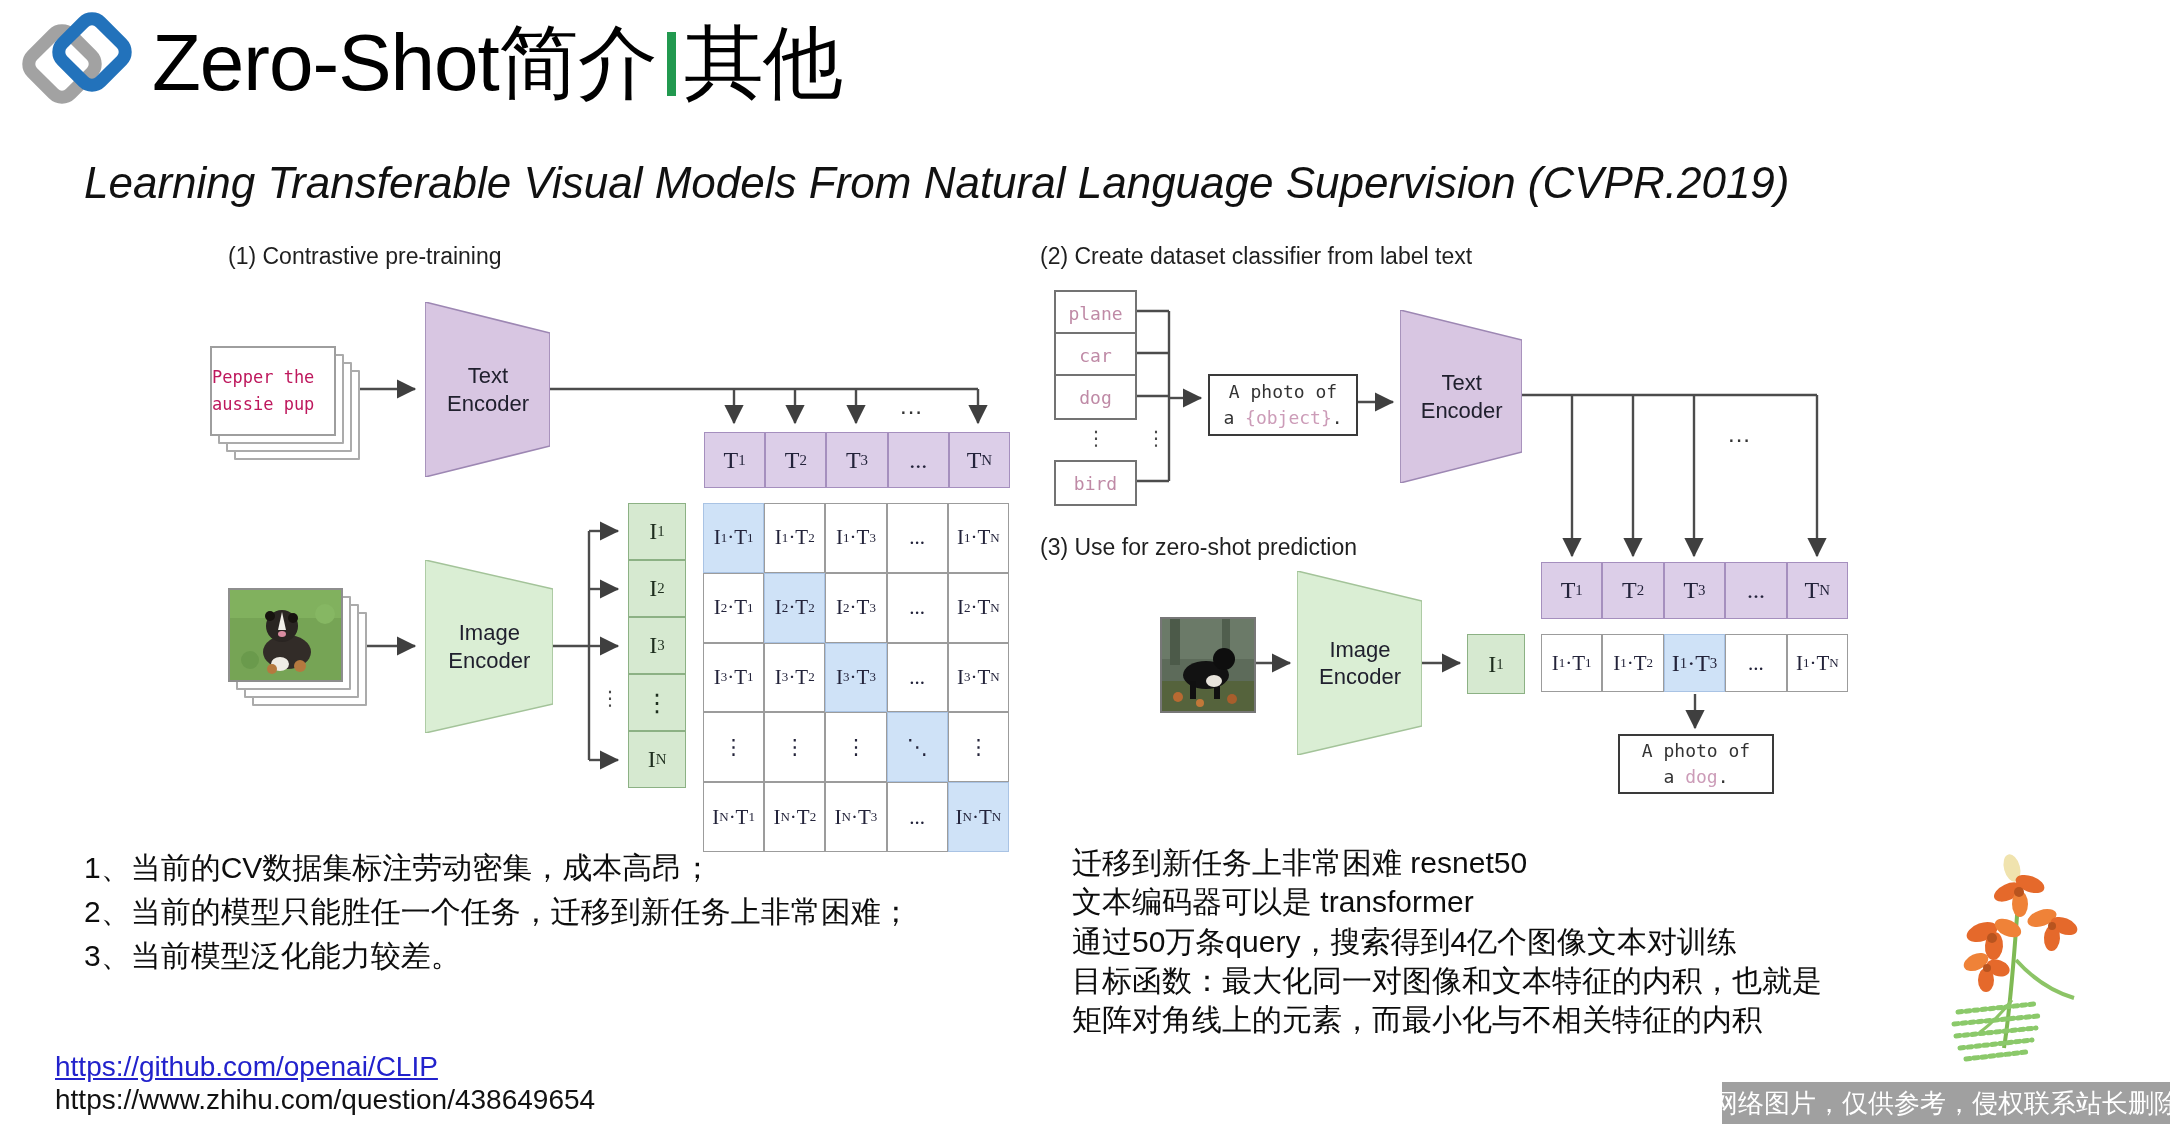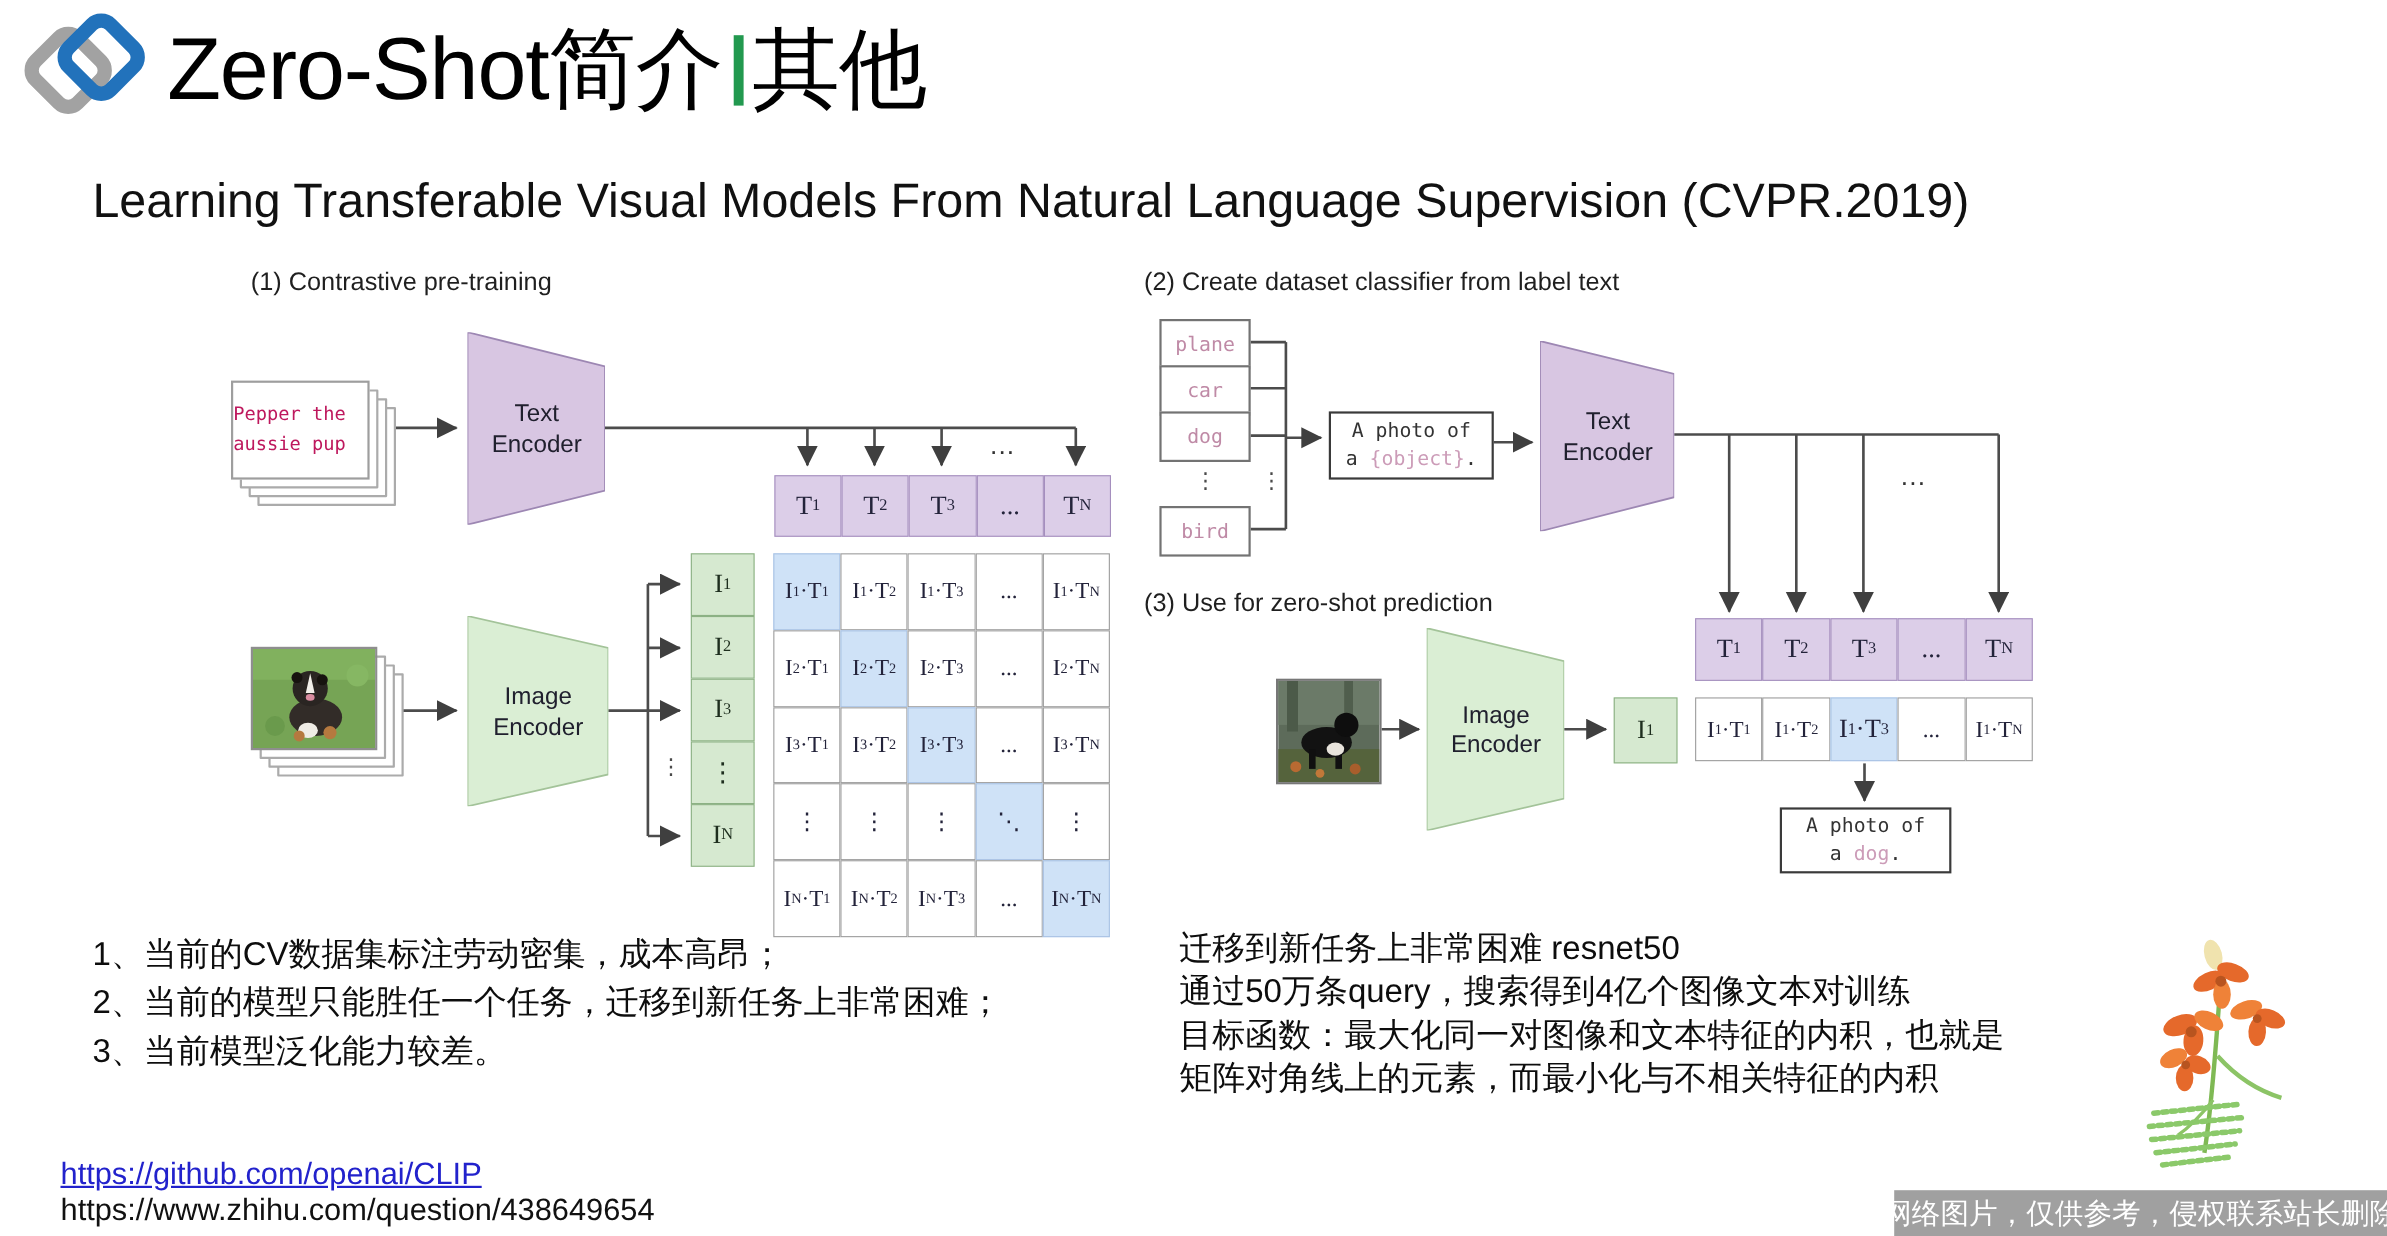--- a/index.html
+++ b/index.html
@@ -3,21 +3,21 @@
 <meta charset="utf-8">
 <style>
   html,body{margin:0;padding:0;background:#e8e8e8;}
   .slide{position:relative;width:2170px;height:1124px;background:#ffffff;overflow:hidden;
          font-family:"Liberation Sans",sans-serif;color:#1c1c1c;}
   
   .logo{position:absolute;left:18px;top:10px;width:118px;height:104px;}
   .title{position:absolute;left:152px;top:8px;height:112px;display:flex;align-items:center;
          font-size:80px;letter-spacing:-1px;color:#000;}
   .title .bar{display:inline-block;width:9px;height:64px;margin:0 8px 0 10px;}
-  .subtitle{position:absolute;left:84px;top:158px;font-size:44px;color:#111;}
+  .subtitle{position:absolute;left:84px;top:158px;font-size:44px;color:#111;font-style:italic;}
   
   .hd{position:absolute;font-size:23px;font-weight:500;color:#1f1f1f;}
   .connectors{position:absolute;left:0;top:0;pointer-events:none;}
   .stack-layer{position:absolute;background:#fff;border:2px solid #ababab;border-radius:1px;}
   .note-box{position:absolute;background:#fff;border:2px solid #9e9e9e;display:flex;align-items:center;justify-content:center;
             font-family:"DejaVu Sans Mono",monospace;color:#be185d;}
   .trap{position:absolute;}
   .trap svg{position:absolute;left:0;top:0;}
   .trap .lbl{position:absolute;left:0;top:0;width:88%;height:100%;display:flex;align-items:center;justify-content:center;
              text-align:center;font-size:22px;color:#20202e;line-height:1.25;}
@@ -271,20 +271,21 @@
   </div>
 
   <div class="notes-left">
     <div>1、当前的CV数据集标注劳动密集，成本高昂；</div>
     <div>2、当前的模型只能胜任一个任务，迁移到新任务上非常困难；</div>
     <div>3、当前模型泛化能力较差。</div>
   </div>
 
   <div class="notes-right">
     <div>迁移到新任务上非常困难 resnet50</div>
+    <div>文本编码器可以是 transformer</div>
     <div>通过50万条query，搜索得到4亿个图像文本对训练</div>
     <div>目标函数：最大化同一对图像和文本特征的内积，也就是</div>
     <div>矩阵对角线上的元素，而最小化与不相关特征的内积</div>
   </div>
 
   <svg class="photo" style="left:1942px;top:840px;" width="160" height="225" viewBox="0 0 160 225">
     <path d="M62 208 C68 170 72 120 76 62" stroke="#7fb954" stroke-width="4" fill="none"></path>
     <path d="M74 120 C92 140 112 152 132 158" stroke="#8cc466" stroke-width="4" fill="none"></path>
     <path d="M70 160 C58 175 48 185 38 192" stroke="#8cc466" stroke-width="3" fill="none"></path>
     <g stroke="#8bc96a" stroke-width="5" stroke-dasharray="4 4" stroke-linecap="round">

